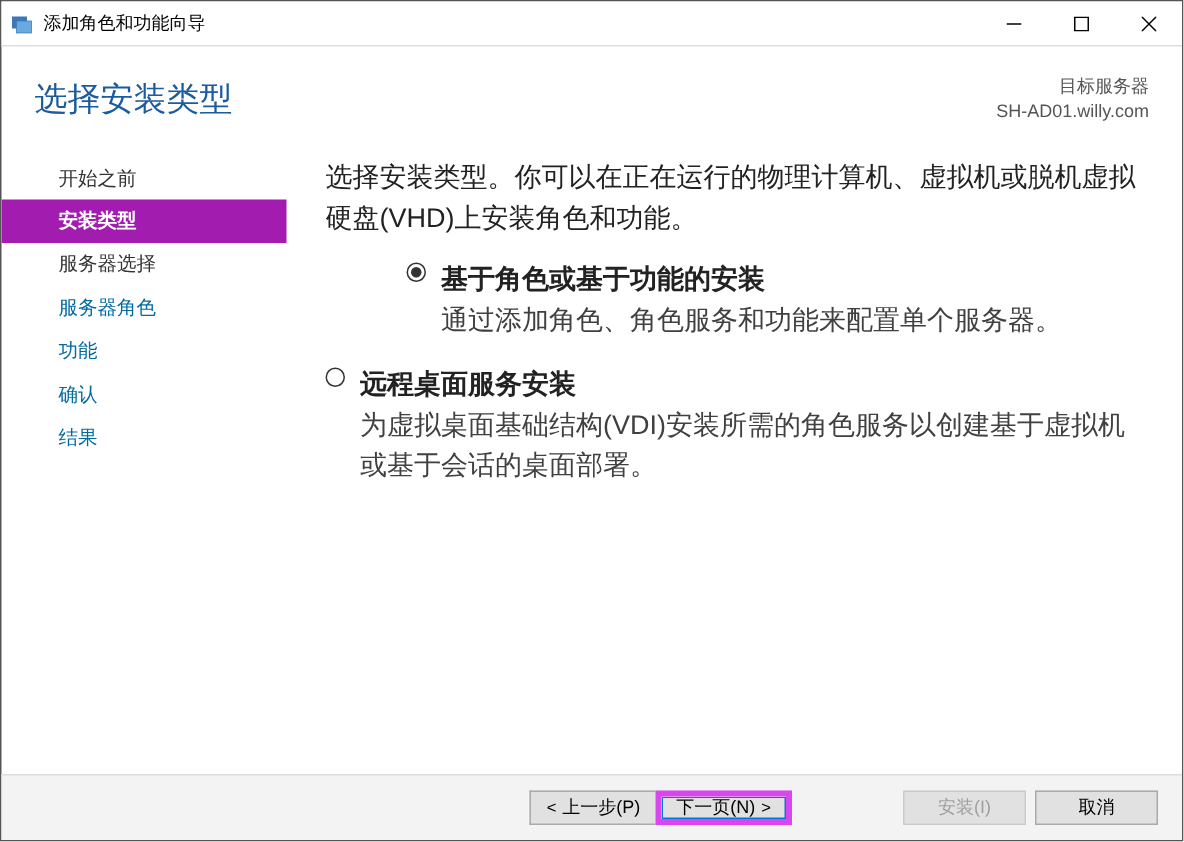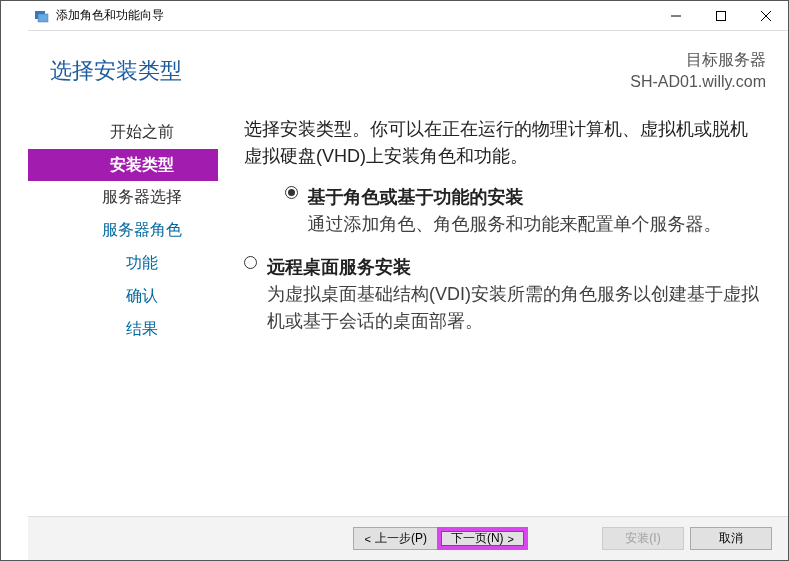--- a/index.html
+++ b/index.html
@@ -11,21 +11,20 @@
       height: 561px;
       overflow: hidden;
     }
     .window {
       width: 789px;
       height: 561px;
       background: #fff;
       border: 1px solid #555;
       display: flex;
       flex-direction: column;
-      padding-left: 27px;
     }
     .titlebar {
       height: 30px;
       display: flex;
       align-items: center;
       padding-left: 6px;
       background: #fff;
       border-bottom: 1px solid #ddd;
     }
     .titlebar-icon {
@@ -58,42 +57,41 @@
       align-items: center;
     }
     .header-title {
       font-size: 22px;
       font-weight: 300;
       color: #1b5b9e;
       flex: 1;
     }
     .header-info {
       text-align: right;
-      font-size: 16px;
+      font-size: 12px;
       color: #555;
       line-height: 1.4;
     }
 
     .body {
       flex: 1;
       display: flex;
       padding: 4px 0 0 0;
       overflow: hidden;
     }
     .sidebar {
       width: 190px;
       padding-top: 6px;
     }
     .nav-item {
       padding: 6px 0 6px 38px;
-      font-size: 16px;
+      font-size: 13px;
       color: #333;
       cursor: default;
       line-height: 1.3;
-      text-align: center;
     }
     .nav-item.active {
       background: #a21caf;
       color: #fff;
       font-weight: bold;
     }
     .nav-item.disabled {
       color: #0369a1;
     }
 

